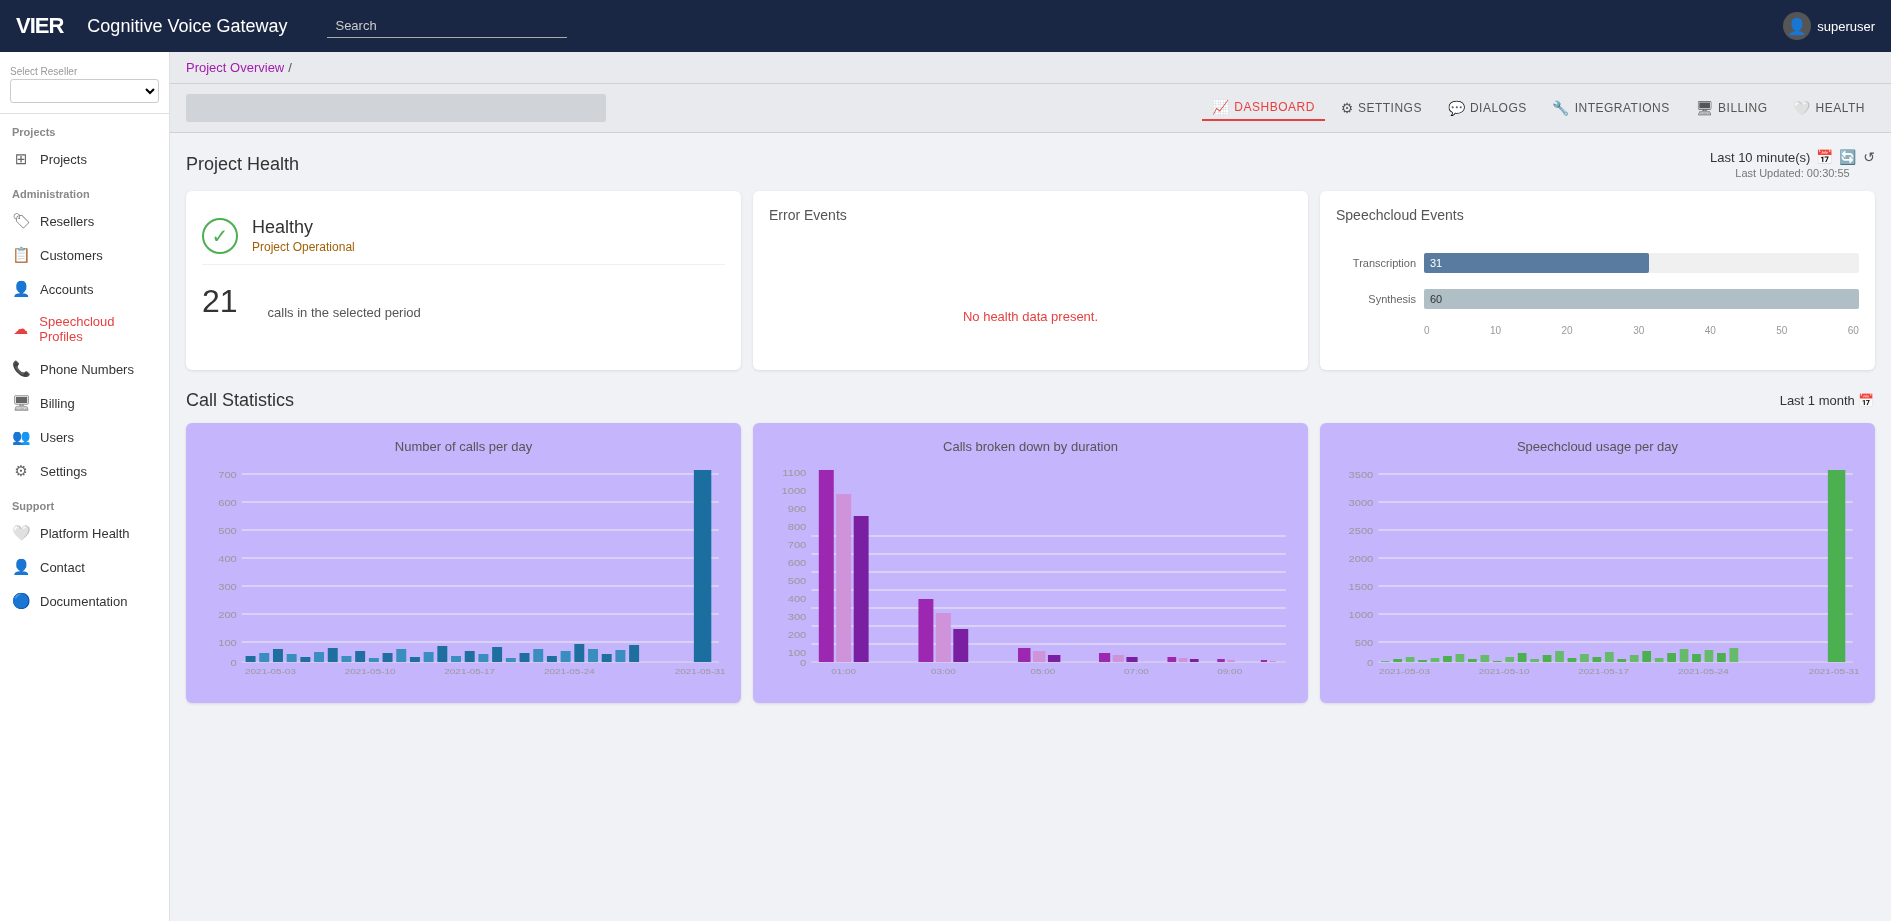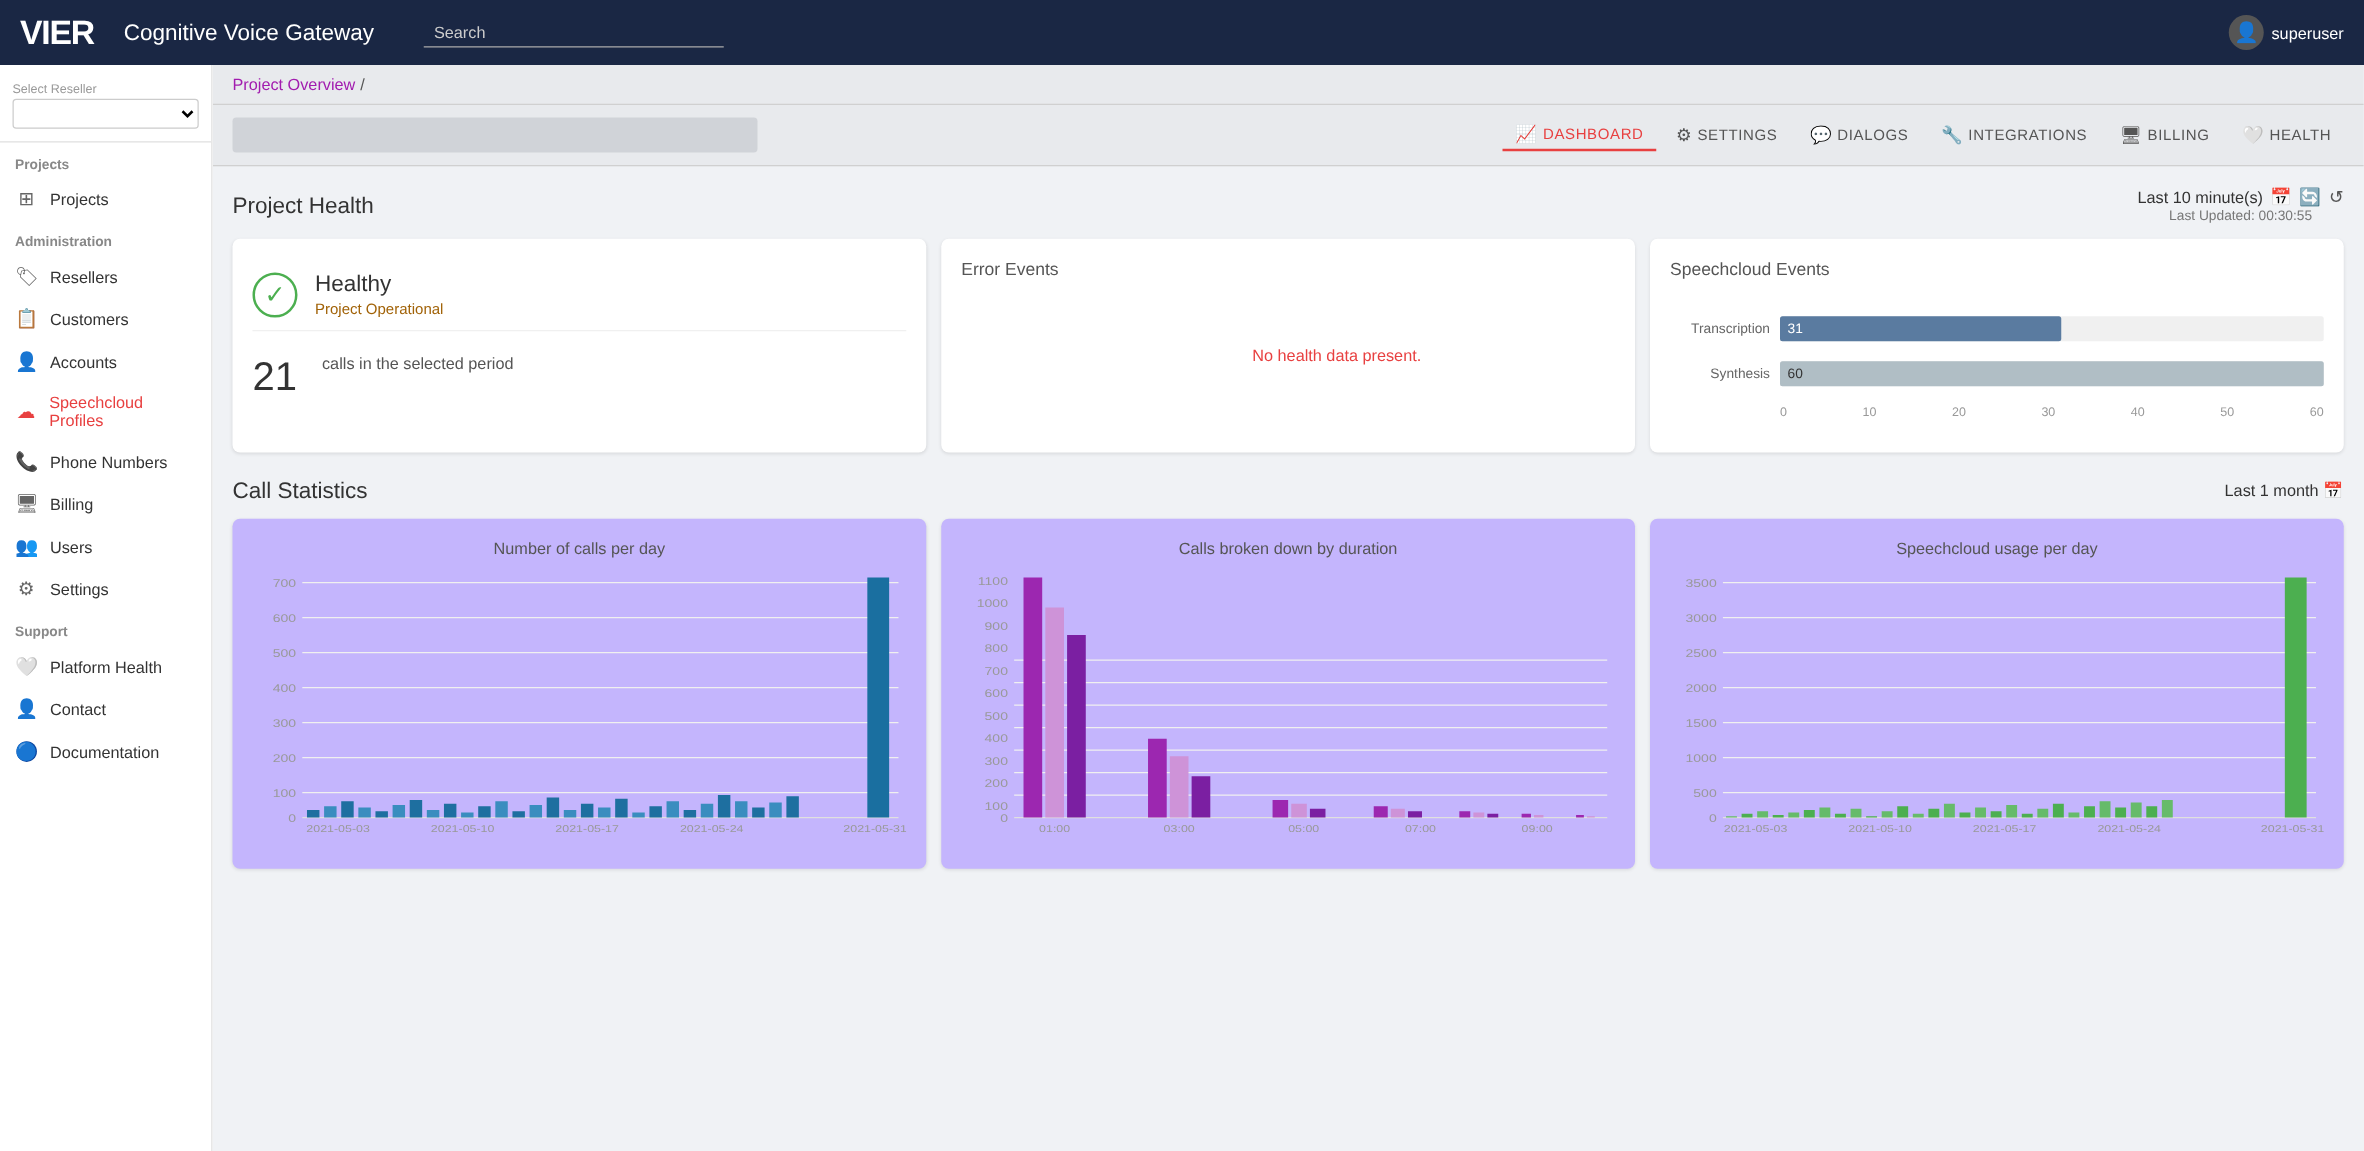--- a/index.html
+++ b/index.html
@@ -12,21 +12,21 @@
       height: 52px;
       display: flex;
       align-items: center;
       padding: 0 16px;
       gap: 20px;
       position: fixed;
       top: 0; left: 0; right: 0;
       z-index: 100;
     }
     .logo {
-      font-size: 27px;
+      font-size: 22px;
       font-weight: 900;
       color: white;
       letter-spacing: -1px;
     }
     .app-title {
       font-size: 18px;
       font-weight: 400;
       color: white;
       margin-left: 4px;
     }
@@ -218,31 +218,31 @@
       border: 2.5px solid #4caf50;
       display: flex; align-items: center; justify-content: center;
       color: #4caf50;
       font-size: 20px;
       flex-shrink: 0;
     }
     .health-label { font-size: 18px; font-weight: 500; }
     .health-sub { font-size: 12px; color: #a16207; margin-top: 2px; }
     .calls-row {
       display: flex;
-      align-items: flex-start;
-      gap: 20px;
+      align-items: flex-end;
+      gap: 30px;
       padding: 10px 0;
     }
     .calls-count { font-size: 32px; font-weight: 300; color: #333; }
     .calls-label { font-size: 13px; color: #555; }
 
     
     .error-card {
       display: flex;
-      flex-direction: row;
+      flex-direction: column;
       align-items: flex-start;
     }
     .card-title { font-size: 14px; font-weight: 500; color: #555; margin-bottom: 16px; }
     .no-data-text { color: #e84040; font-size: 13px; margin: auto; align-self: center; margin-top: 40px; }
 
     
     .speechcloud-card {}
     .bar-chart-horiz {
       margin-top: 20px;
       padding: 10px 0;

